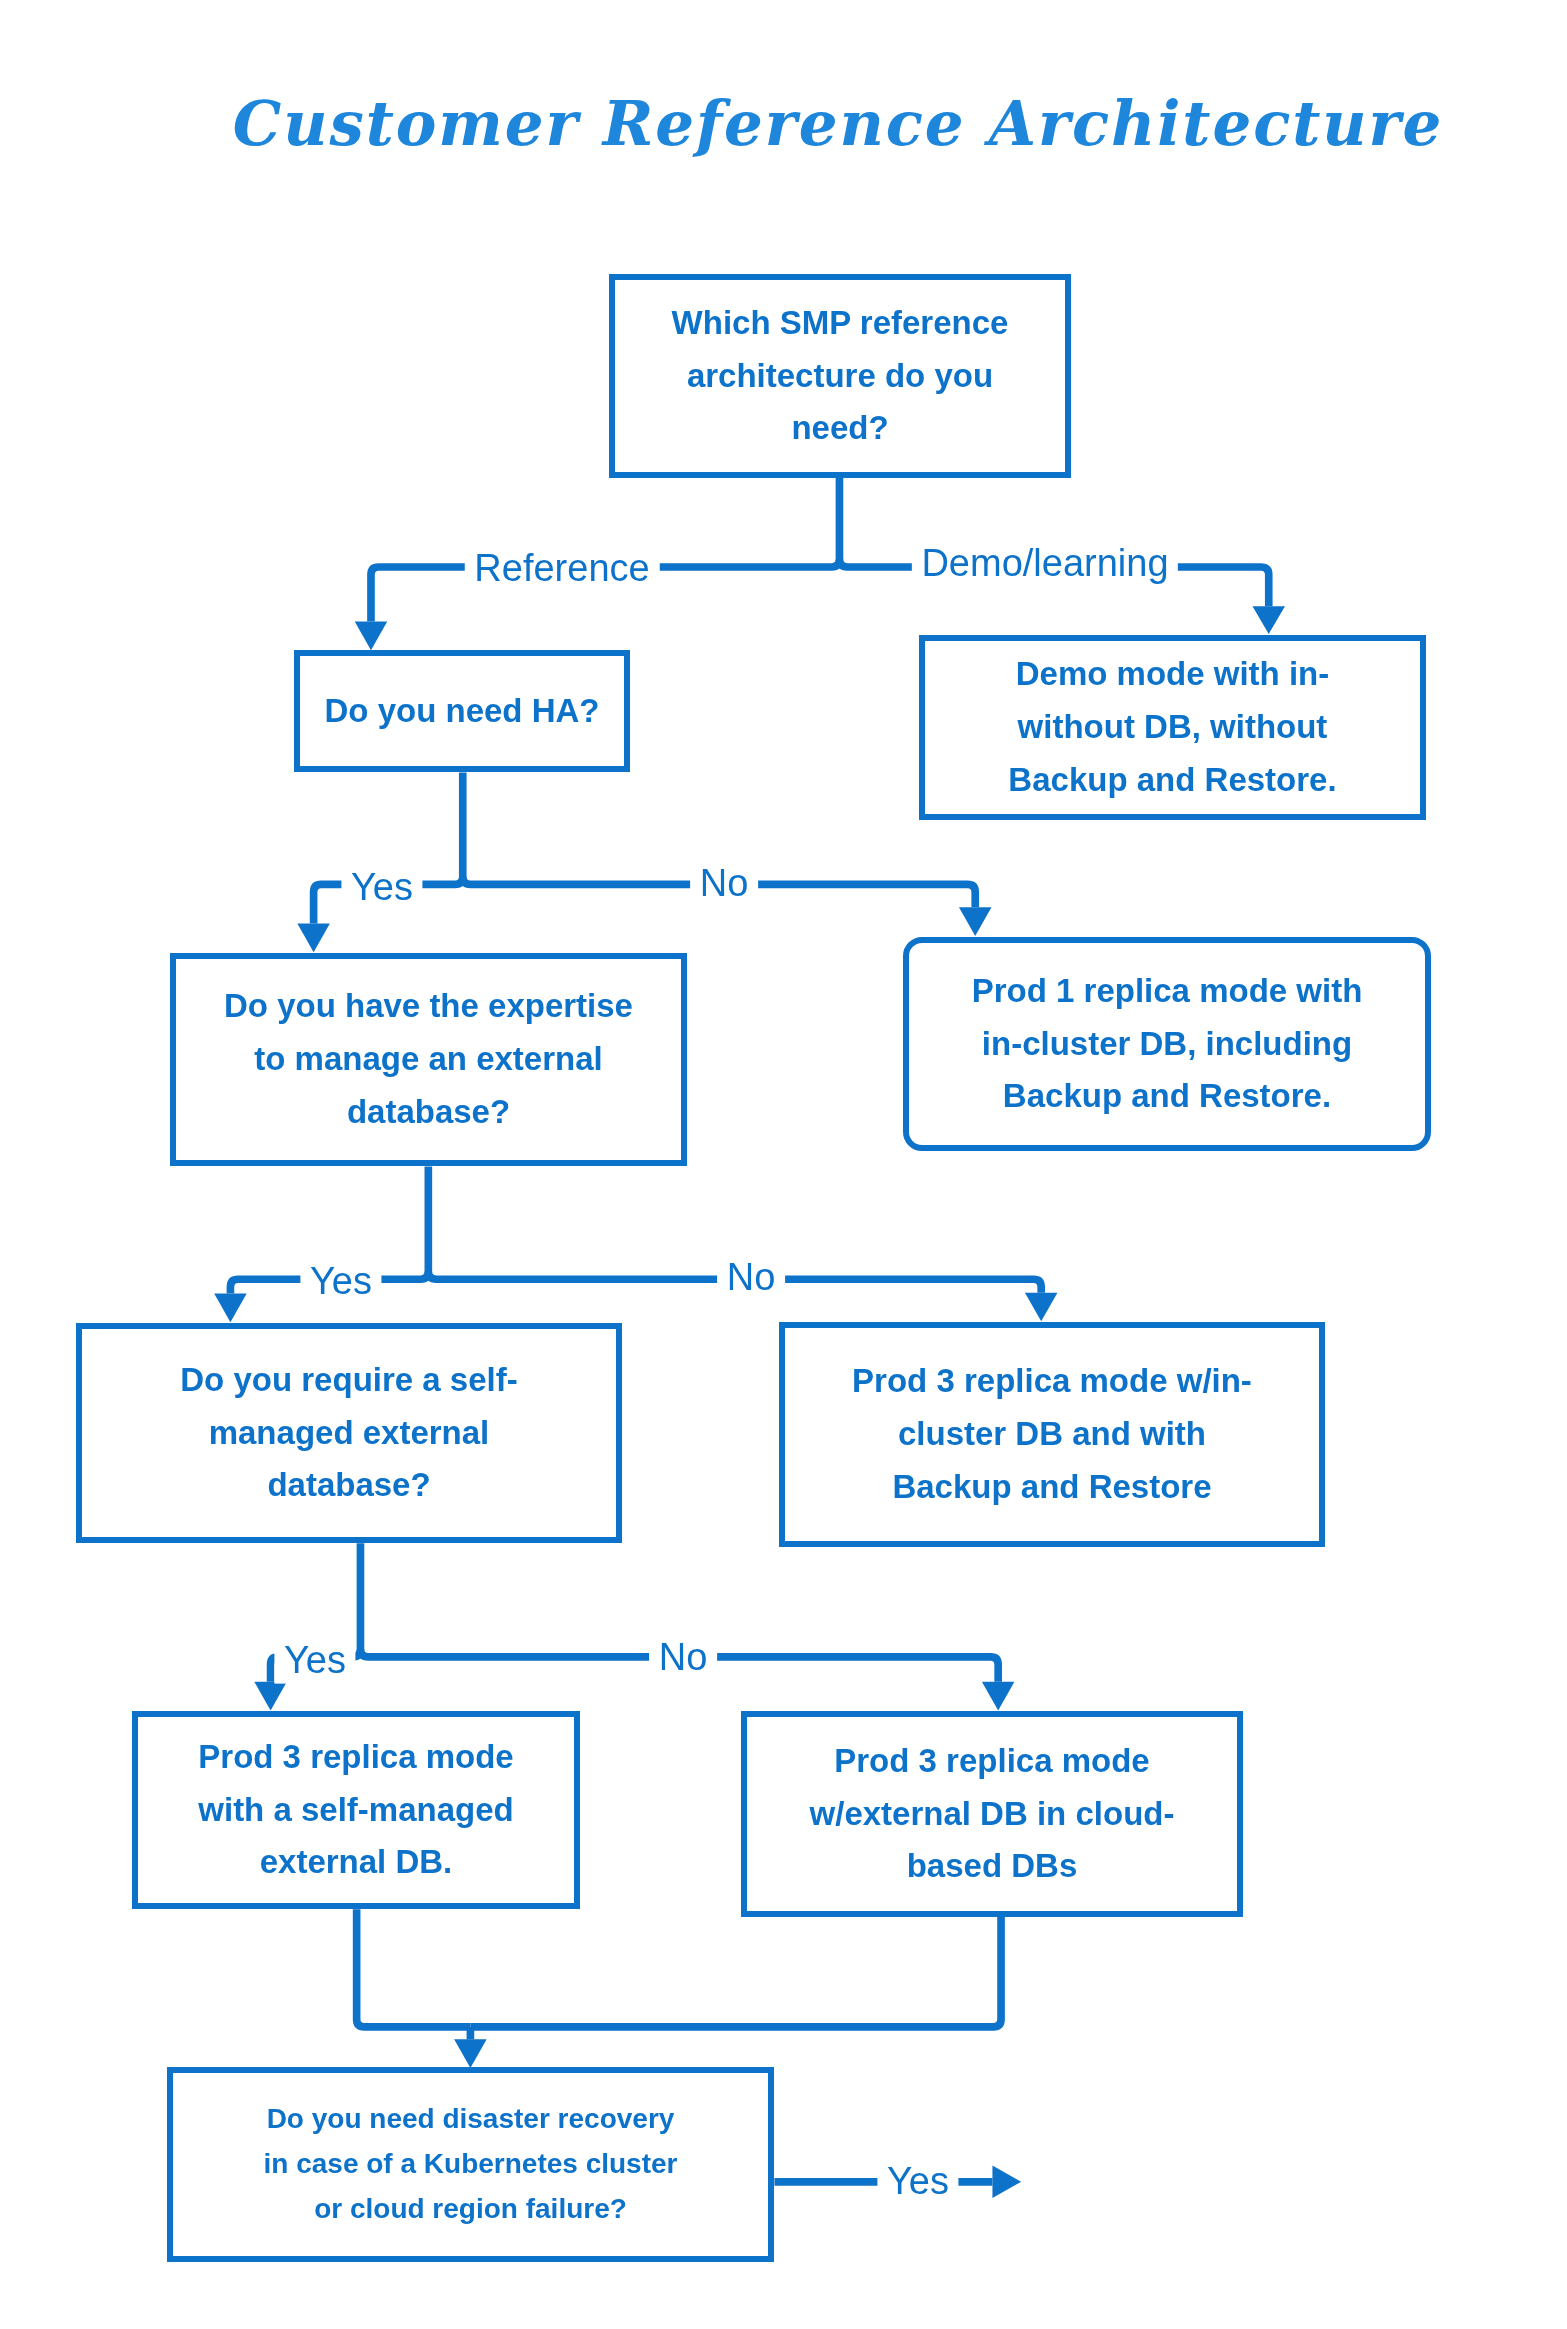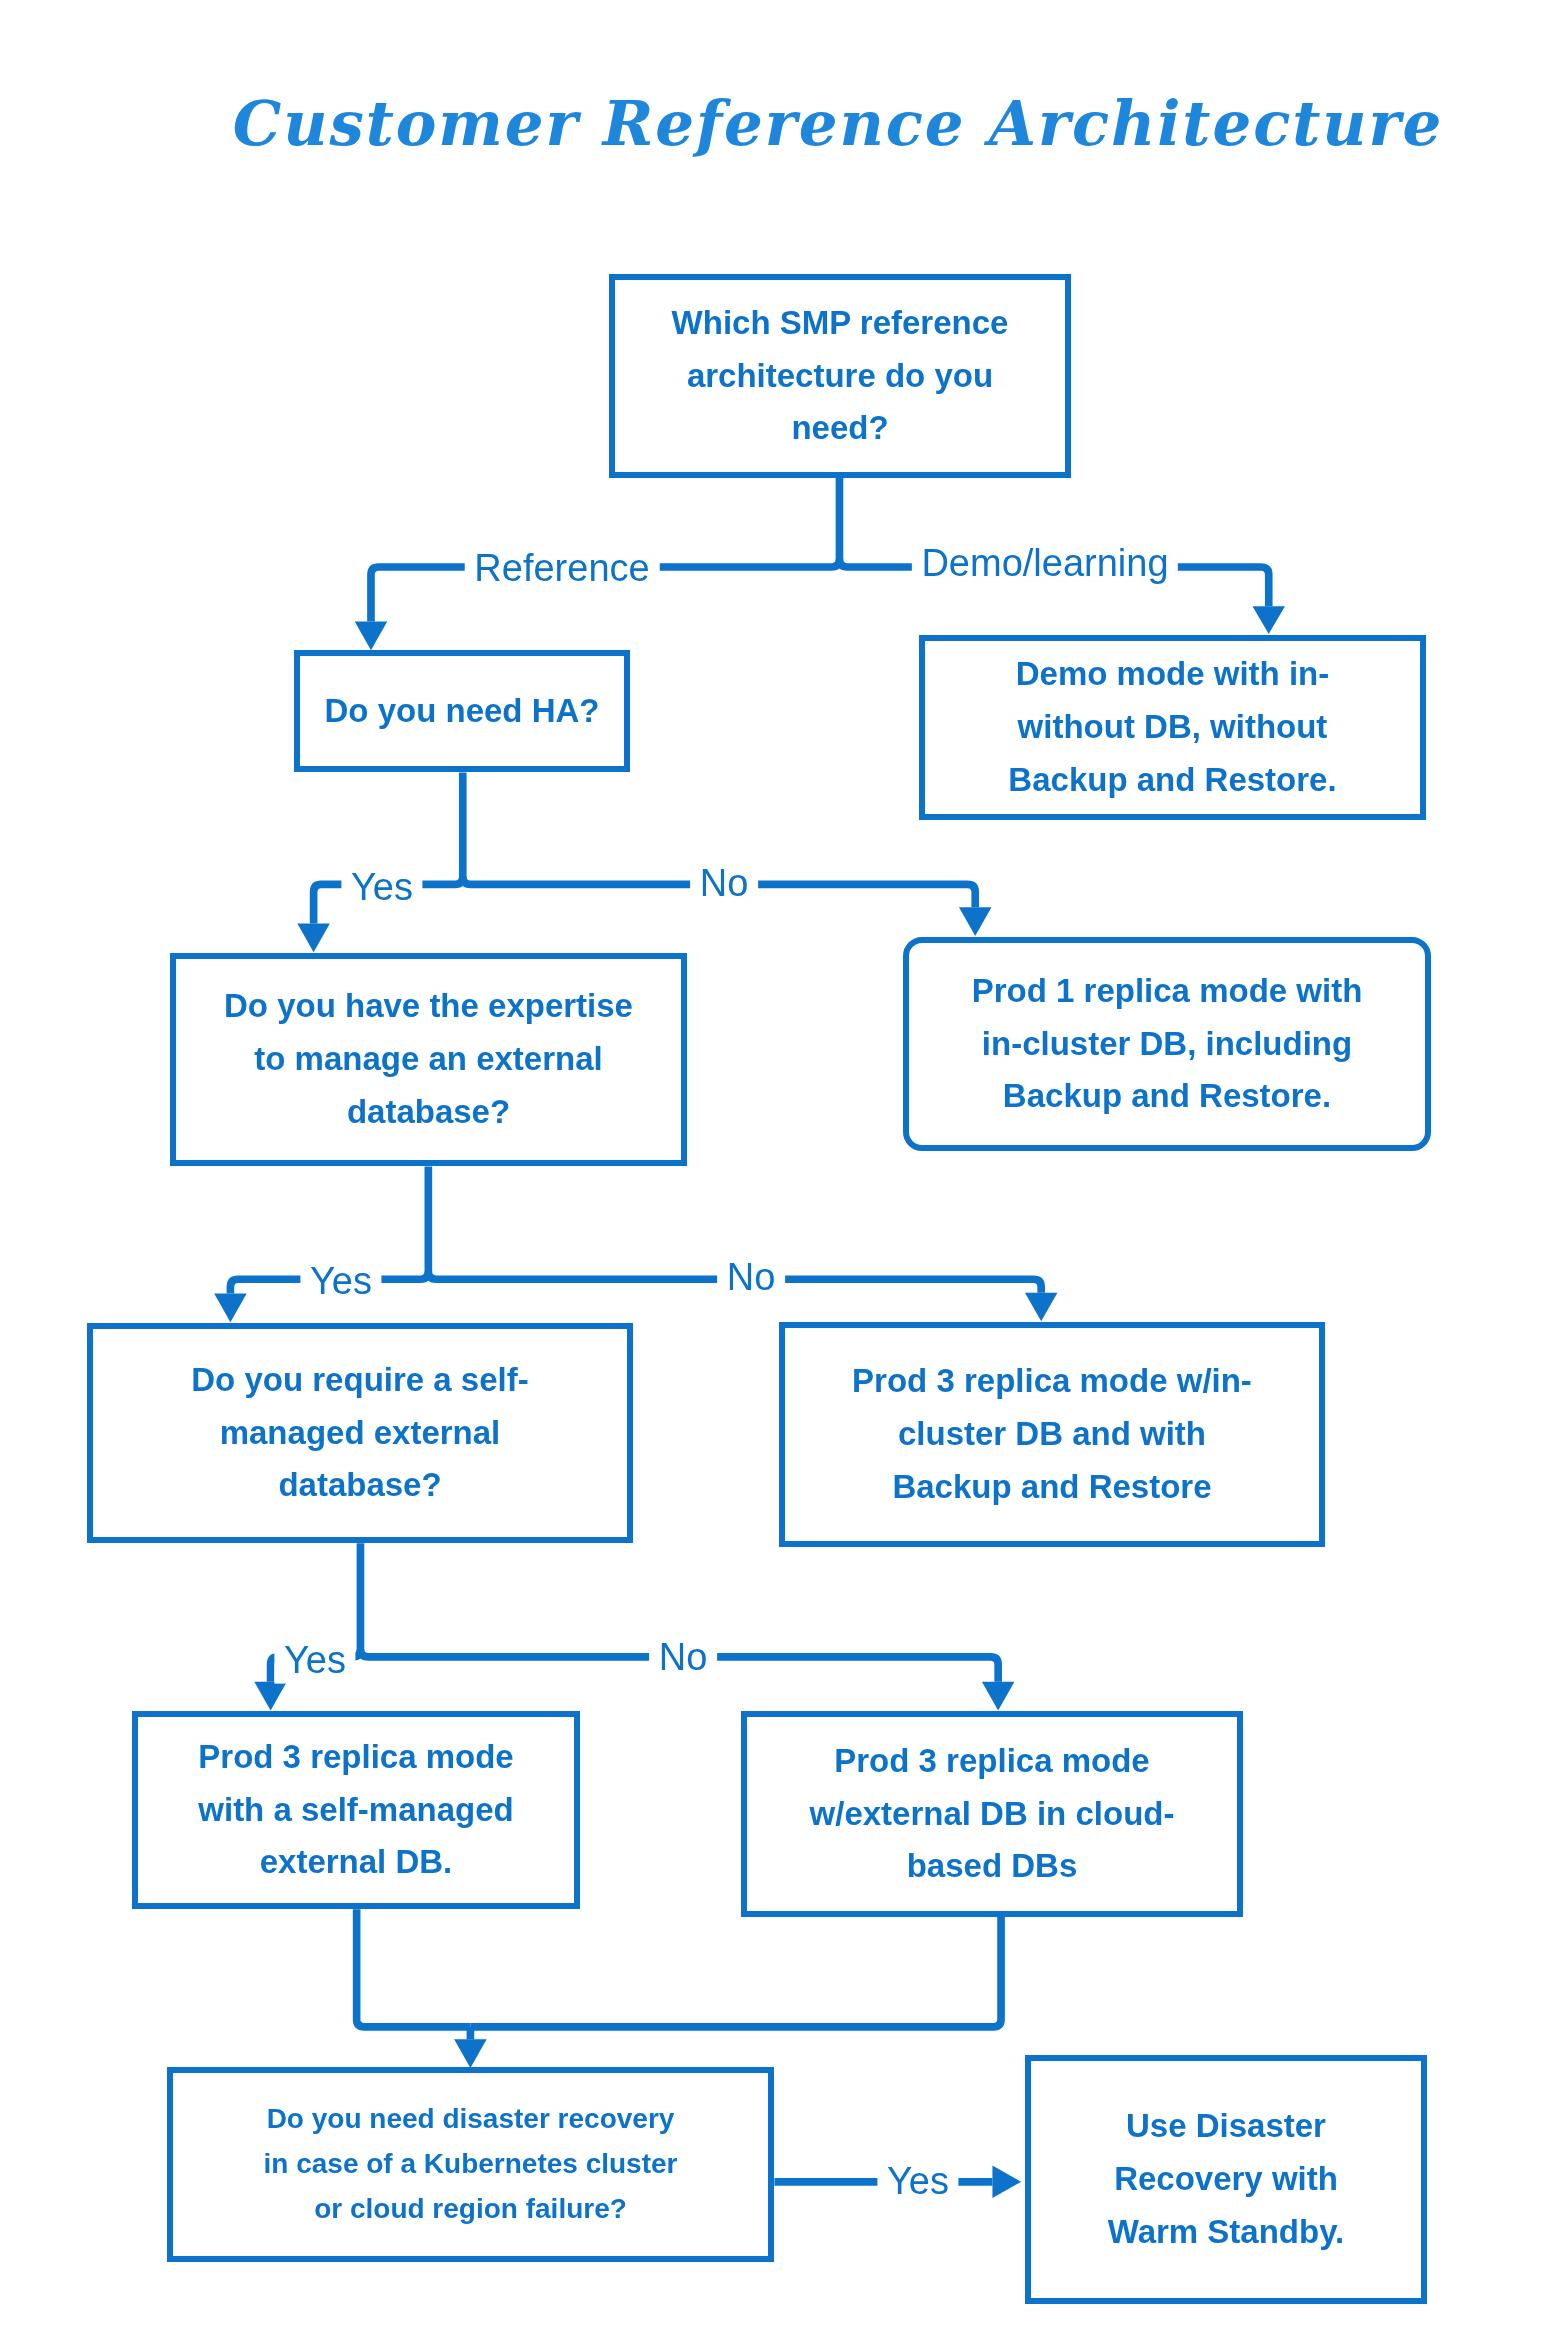--- a/index.html
+++ b/index.html
@@ -85,43 +85,40 @@
 Backup and Restore.</div>
 
   <div class="node" style="left:170px; top:953px; width:517px; height:213px;">Do you have the expertise
 to manage an external
 database?</div>
 
   <div class="node" style="left:903px; top:937px; width:528px; height:214px;border-radius:19px;">Prod 1 replica mode with
 in-cluster DB, including
 Backup and Restore.</div>
 
-  <div class="node" style="left:87px; top:1323px; width:546px; height:220px;">Do you require a self-
+  <div class="node" style="left:76px; top:1323px; width:546px; height:220px;">Do you require a self-
 managed external
 database?</div>
 
   <div class="node" style="left:779px; top:1322px; width:546px; height:225px;">Prod 3 replica mode w/in-
 cluster DB and with
 Backup and Restore</div>
 
   <div class="node" style="left:132px; top:1711px; width:448px; height:198px;">Prod 3 replica mode
 with a self-managed
 external DB.</div>
 
   <div class="node" style="left:741px; top:1711px; width:502px; height:206px;">Prod 3 replica mode
 w/external DB in cloud-
 based DBs</div>
 
   <div class="node small-q" style="left:167px; top:2067px; width:607px; height:195px;">Do you need disaster recovery
 in case of a Kubernetes cluster
 or cloud region failure?</div>
 
-  <div class="node" style="left:1025px; top:2055px; width:402px; height:249px;">Use Disaster
-Recovery with
-Warm Standby.</div>
 
   <div class="elabel" style="left:562px; top:568px;">Reference</div>
   <div class="elabel" style="left:1045px; top:563px;">Demo/learning</div>
 
   <div class="elabel" style="left:382px; top:887px;">Yes</div>
   <div class="elabel" style="left:724px; top:883px;">No</div>
 
   <div class="elabel" style="left:341px; top:1281px;">Yes</div>
   <div class="elabel" style="left:751px; top:1277px;">No</div>
 

